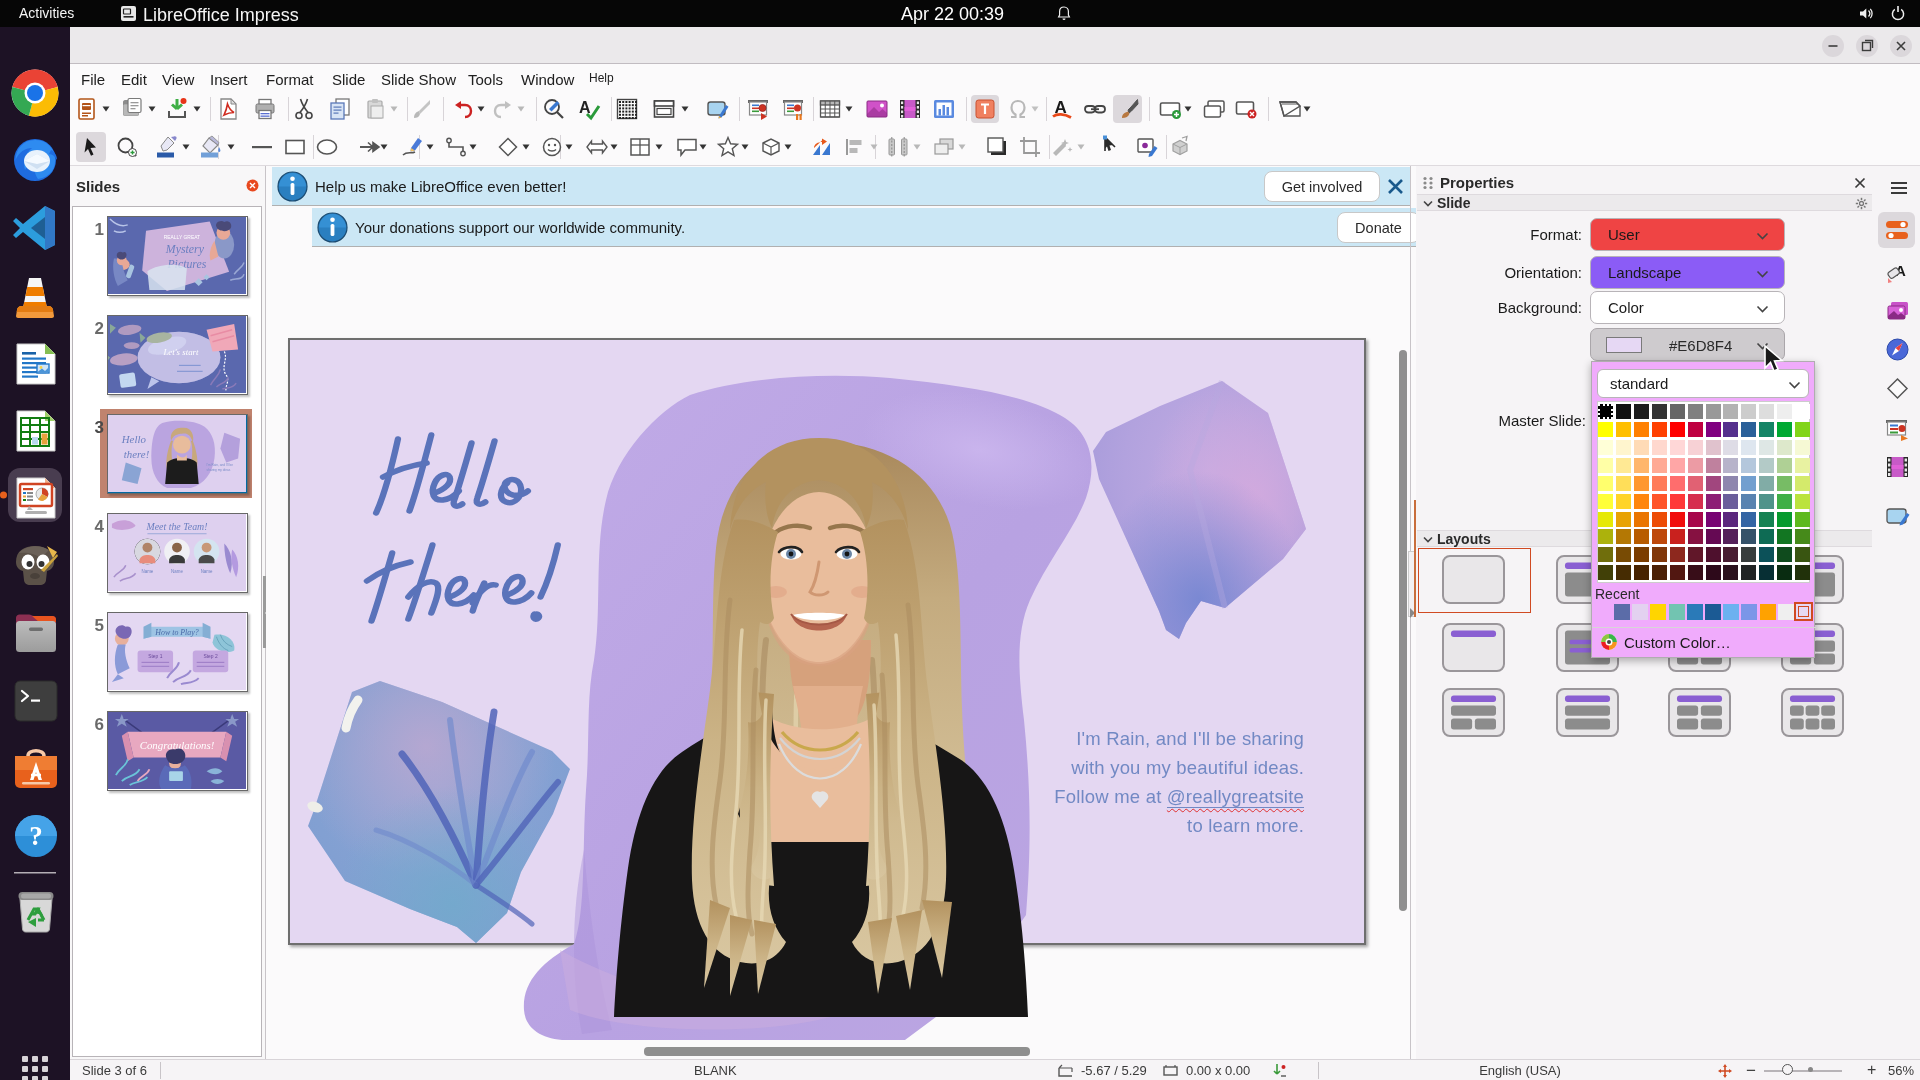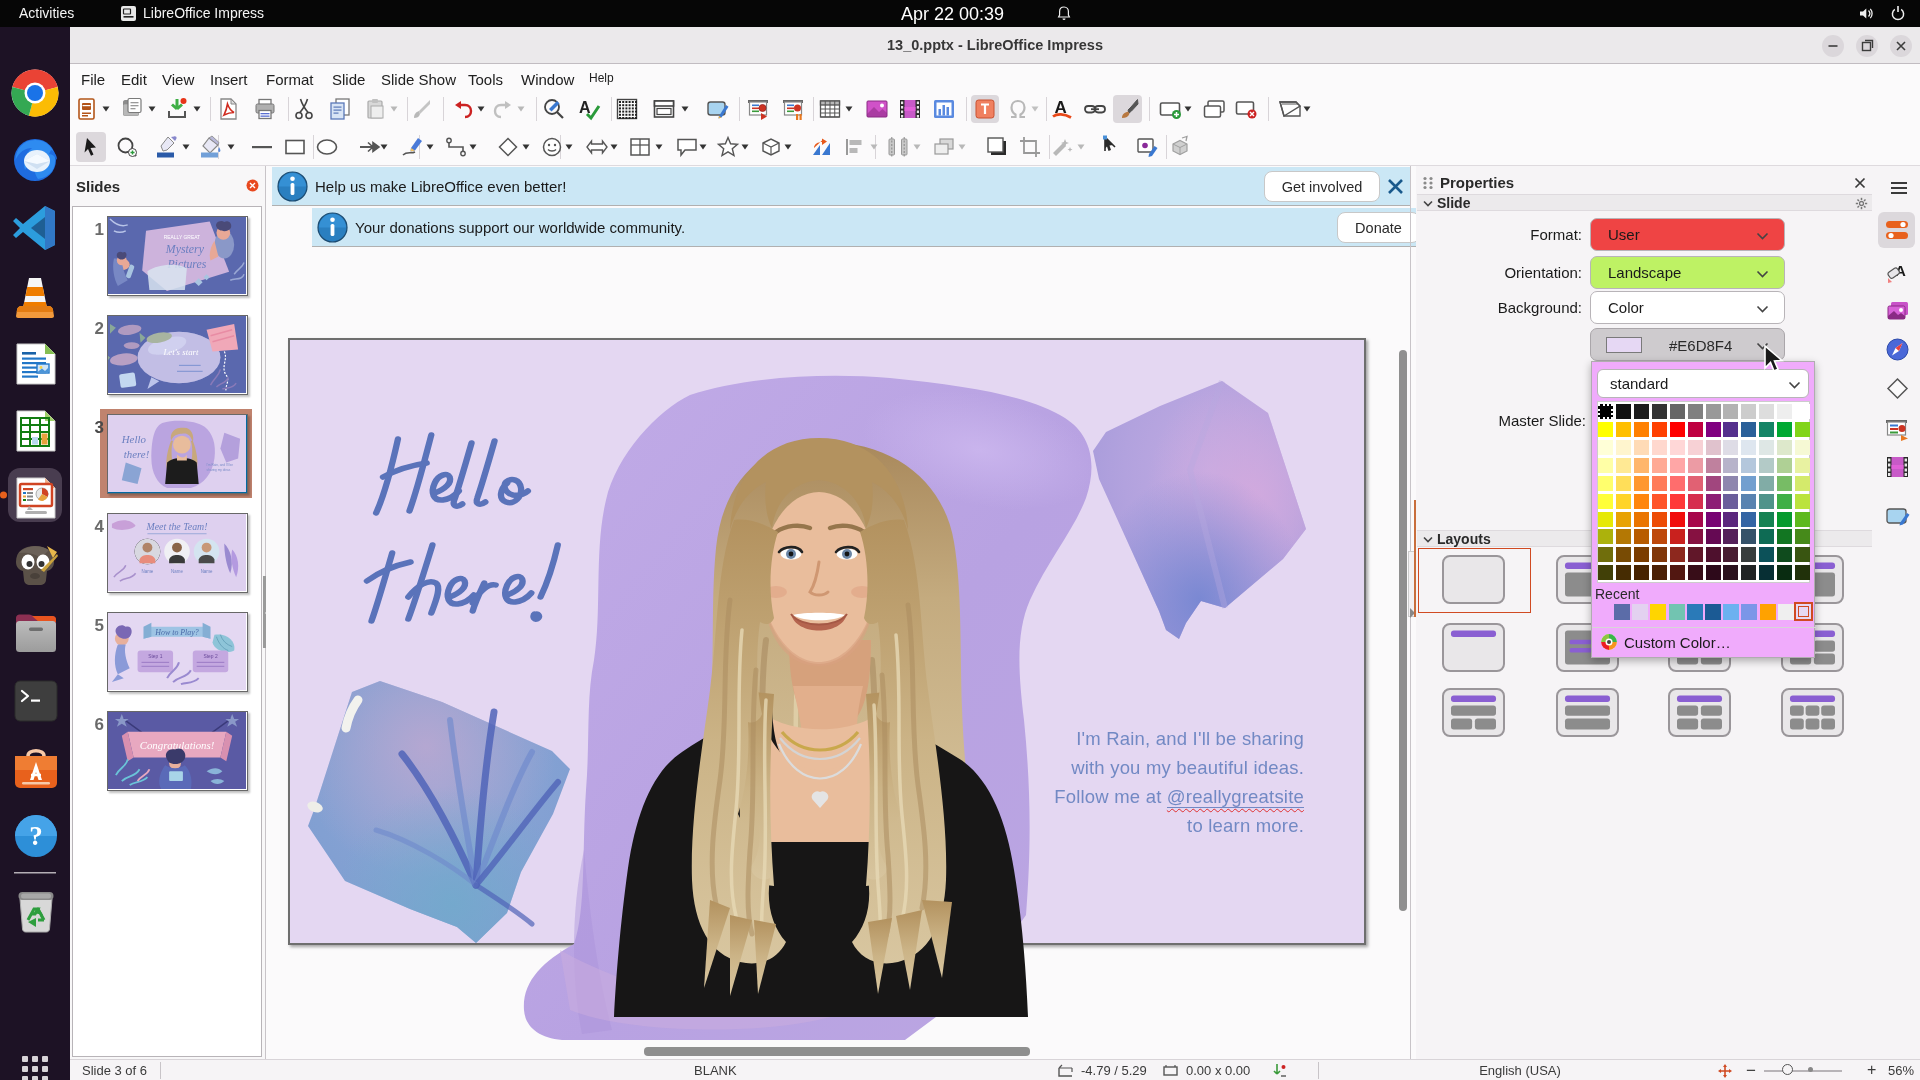--- a/index.html
+++ b/index.html
@@ -8,21 +8,21 @@
 </style></head>
 <body>
 
 <div class="abs" style="left:0;top:0;width:1920px;height:27px;background:#060606;color:#fff;">
  <div class="abs" style="left:19px;top:5px;font-size:14px;color:#f5f5f5;">Activities</div>
  <svg class="abs" style="left:120px;top:5px" width="17" height="17" viewBox="0 0 17 17">
    <rect x="1" y="1" width="15" height="15" rx="2" fill="#e8e8e8"></rect>
    <rect x="3.5" y="4" width="7" height="5" rx="0.5" fill="none" stroke="#222" stroke-width="1.2"></rect>
    <rect x="3.5" y="11" width="10" height="1.6" fill="#222"></rect>
  </svg>
- <div class="abs" style="left:143px;top:5px;font-size:14px;color:#f5f5f5;">LibreOffice Impress</div>
+ <div class="abs" style="left:143px;top:5px;font-size:18px;color:#f5f5f5;">LibreOffice Impress</div>
  <div class="abs" style="left:901px;top:4px;font-size:18px;color:#fff;">Apr 22  00:39</div>
  <svg class="abs" style="left:1056px;top:5px" width="16" height="17" viewBox="0 0 16 17">
    <path d="M8 2 C5.2 2 3.6 4 3.6 6.5 L3.6 10 L2.6 12 L13.4 12 L12.4 10 L12.4 6.5 C12.4 4 10.8 2 8 2 Z" fill="none" stroke="#efefef" stroke-width="1.2"></path>
    <path d="M6.5 13.5 a1.5 1.5 0 0 0 3 0 z" fill="#efefef"></path>
  </svg>
  <svg class="abs" style="left:1858px;top:6px" width="16" height="15" viewBox="0 0 16 15">
    <path d="M2 5.5 L5 5.5 L8.3 2.6 L8.3 12.4 L5 9.5 L2 9.5 Z" fill="#efefef"></path>
    <path d="M10.5 4.5 a4.4 4.4 0 0 1 0 6" fill="none" stroke="#efefef" stroke-width="1.3"></path>
    <path d="M12.3 2.9 a6.8 6.8 0 0 1 0 9.2" fill="none" stroke="#efefef" stroke-width="1.3"></path>
  </svg>
@@ -167,21 +167,20 @@
       <rect x="22" y="1039" width="6" height="6" rx="1" fill="#d8d4d8"></rect>
       <rect x="32" y="1039" width="6" height="6" rx="1" fill="#d8d4d8"></rect>
       <rect x="42" y="1039" width="6" height="6" rx="1" fill="#d8d4d8"></rect>
       <rect x="22" y="1049" width="6" height="6" rx="1" fill="#d8d4d8"></rect>
       <rect x="32" y="1049" width="6" height="6" rx="1" fill="#d8d4d8"></rect>
       <rect x="42" y="1049" width="6" height="6" rx="1" fill="#d8d4d8"></rect>
 </svg>
 </div>
 
 <div class="abs" style="left:70px;top:27px;width:1850px;height:37px;background:#ebe9eb;border-bottom:1px solid #c1bcc1;">
- <div class="abs" style="left:0;top:10px;width:1850px;text-align:center;font-size:14.5px;font-weight:bold;color:#373737;">13_0.pptx - LibreOffice Impress</div>
  <div class="abs" style="left:1752px;top:8px;width:22px;height:22px;border-radius:50%;background:#dbd7db;">
    <svg width="22" height="22">
         <line x1="6.5" y1="11" x2="15.5" y2="11" stroke="#3c3c3c" stroke-width="1.6"></line>
       </svg></div>
  <div class="abs" style="left:1786px;top:8px;width:22px;height:22px;border-radius:50%;background:#dbd7db;">
    <svg width="22" height="22">
         <rect x="6.5" y="7.5" width="8" height="8" fill="none" stroke="#3c3c3c" stroke-width="1.4"></rect>
         <path d="M9 5.5 L16.5 5.5 L16.5 13" fill="none" stroke="#3c3c3c" stroke-width="1.4"></path>
       </svg></div>
  <div class="abs" style="left:1820px;top:8px;width:22px;height:22px;border-radius:50%;background:#dbd7db;">
@@ -1083,21 +1082,21 @@
 </div>
 
 <div class="abs" style="right:338px;top:226px;font-size:15px;color:#1a1a1a;">Format:</div>
 <div class="abs" style="left:1590px;top:218px;width:195px;height:33px;background:#ef4444;border:1px solid #b8b4b8;border-radius:7px;">
  <div class="abs" style="left:17px;top:7px;font-size:15px;color:#1a1a1a;">User</div>
  <svg class="abs" style="left:165px;top:13px" width="13" height="8">
       <path d="M1.5 1.5 L6.5 6.5 L11.5 1.5" stroke="#444" stroke-width="1.6" fill="none"></path>
     </svg>
 </div>
 <div class="abs" style="right:338px;top:264px;font-size:15px;color:#1a1a1a;">Orientation:</div>
-<div class="abs" style="left:1590px;top:256px;width:195px;height:33px;background:#bef264;border:1px solid #b8b4b8;border-radius:7px;">
+<div class="abs" style="left:1590px;top:256px;width:195px;height:33px;background:#8b5cf6;border:1px solid #b8b4b8;border-radius:7px;">
  <div class="abs" style="left:17px;top:7px;font-size:15px;color:#1a1a1a;">Landscape</div>
  <svg class="abs" style="left:165px;top:13px" width="13" height="8">
       <path d="M1.5 1.5 L6.5 6.5 L11.5 1.5" stroke="#444" stroke-width="1.6" fill="none"></path>
     </svg>
 </div>
 <div class="abs" style="right:338px;top:299px;font-size:15px;color:#1a1a1a;">Background:</div>
 <div class="abs" style="left:1590px;top:291px;width:195px;height:33px;background:#fff;border:1px solid #b8b4b8;border-radius:7px;">
  <div class="abs" style="left:17px;top:7px;font-size:15px;color:#1a1a1a;">Color</div>
  <svg class="abs" style="left:165px;top:13px" width="13" height="8">
       <path d="M1.5 1.5 L6.5 6.5 L11.5 1.5" stroke="#444" stroke-width="1.6" fill="none"></path>
@@ -1402,21 +1401,21 @@
 </div>
 
 <div class="abs" style="left:70px;top:1059px;width:1850px;height:21px;background:#f6f4f6;border-top:1px solid #d8d4d8;">
  <div class="abs" style="left:12px;top:3px;font-size:13px;color:#3a3a3a;">Slide 3 of 6</div>
  <div class="abs" style="left:90px;top:2px;width:1px;height:17px;background:#c8c4c8;"></div>
  <div class="abs" style="left:624px;top:3px;font-size:13px;color:#3a3a3a;">BLANK</div>
  <svg class="abs" style="left:988px;top:4px" width="15" height="13">
       <path d="M1 4 L1 12 L14 12" stroke="#555" stroke-width="1.4" fill="none"></path>
       <path d="M1 4 L4 1 M1 4 L14 4 M14 4 L14 8" stroke="#555" stroke-width="1.2" fill="none"></path>
     </svg>
- <div class="abs" style="left:1011px;top:3px;font-size:13px;color:#3a3a3a;">-4.79 / 5.29</div>
+ <div class="abs" style="left:1011px;top:3px;font-size:13px;color:#3a3a3a;">-5.67 / 5.29</div>
  <svg class="abs" style="left:1093px;top:4px" width="16" height="13">
       <rect x="1" y="3" width="13" height="8" fill="none" stroke="#555" stroke-width="1.4"></rect>
       <path d="M3 3 L3 1 M12 3 L12 1" stroke="#555" stroke-width="1.2"></path>
     </svg>
  <div class="abs" style="left:1116px;top:3px;font-size:13px;color:#3a3a3a;">0.00 x 0.00</div>
  <svg class="abs" style="left:1203px;top:3px" width="14" height="15">
       <path d="M4 1 L4 11 M4 11 L1 8 M4 11 L7 8" stroke="#3a9a3a" stroke-width="1.6" fill="none"></path>
       <circle cx="10.5" cy="4" r="2" fill="#cc2222"></circle>
       <path d="M8 13 L13 13" stroke="#555" stroke-width="1.4"></path>
     </svg>

